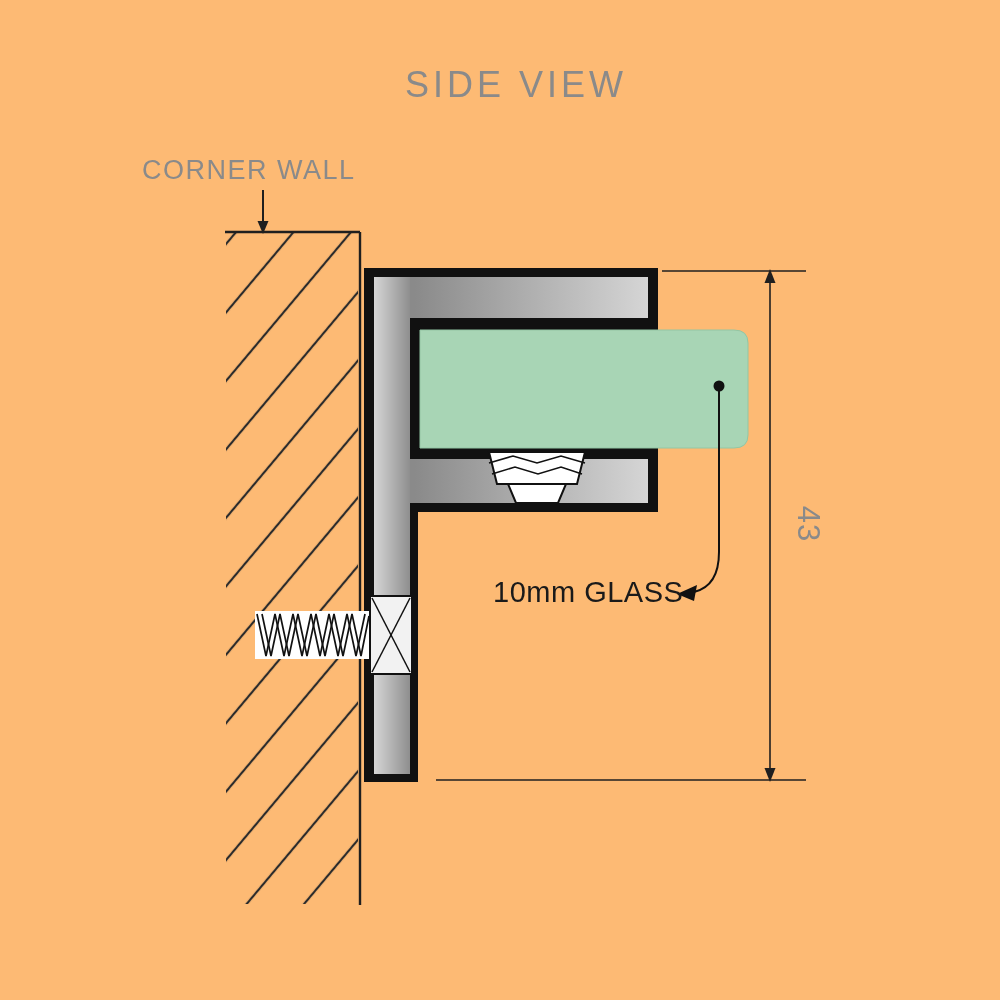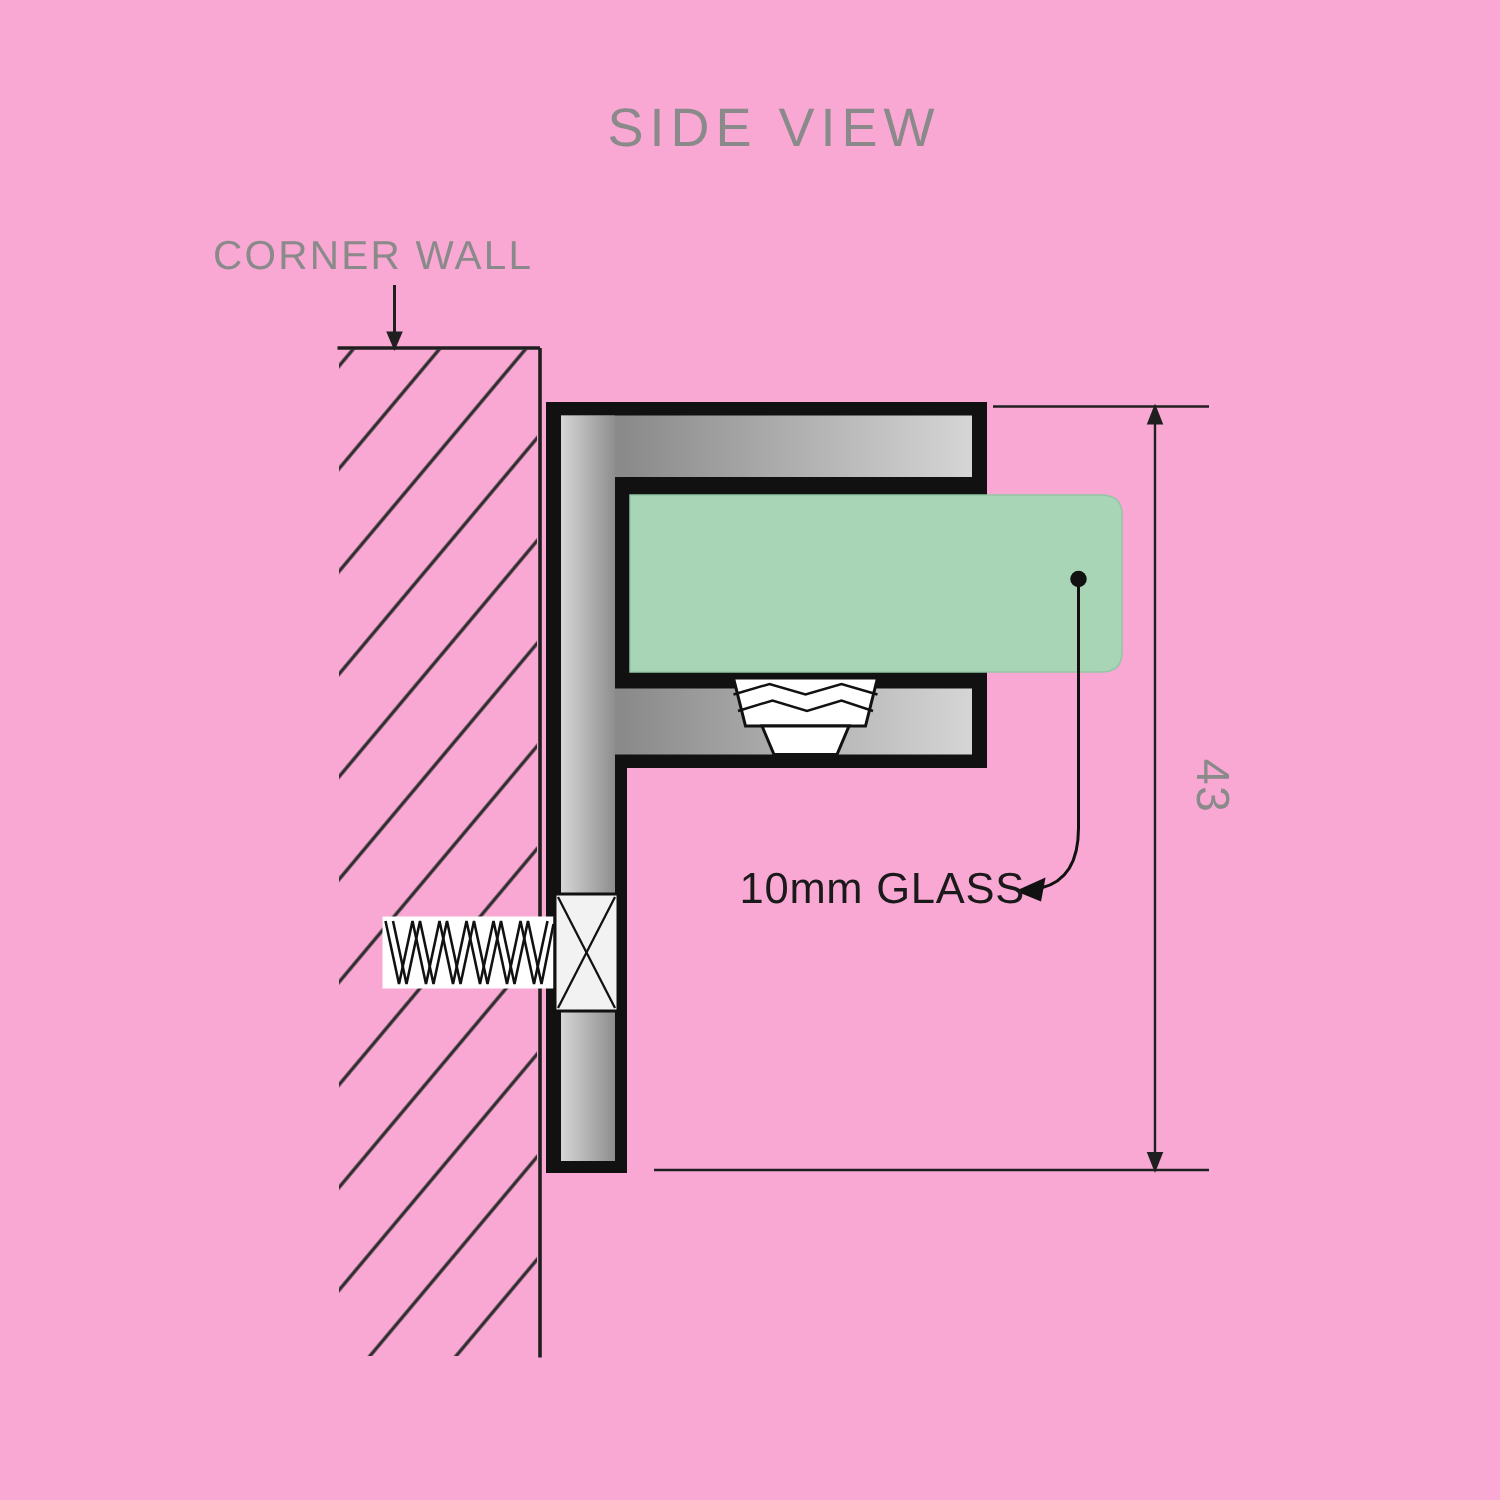--- a/index.html
+++ b/index.html
@@ -4,21 +4,21 @@
 <style>
   html, body {
     margin: 0;
     padding: 0;
     background: #ffffff;
   }
   .canvas {
     width: 1000px;
     height: 1000px;
     position: relative;
-    background: #f9a8d4;
+    background: #fdba74;
     font-family: "Liberation Sans", "DejaVu Sans", sans-serif;
     overflow: hidden;
   }
   svg { display: block; }
   text {
     font-family: "Liberation Sans", "DejaVu Sans", sans-serif;
   }
   .title-text {
     font-size: 36px;
     letter-spacing: 4px;

